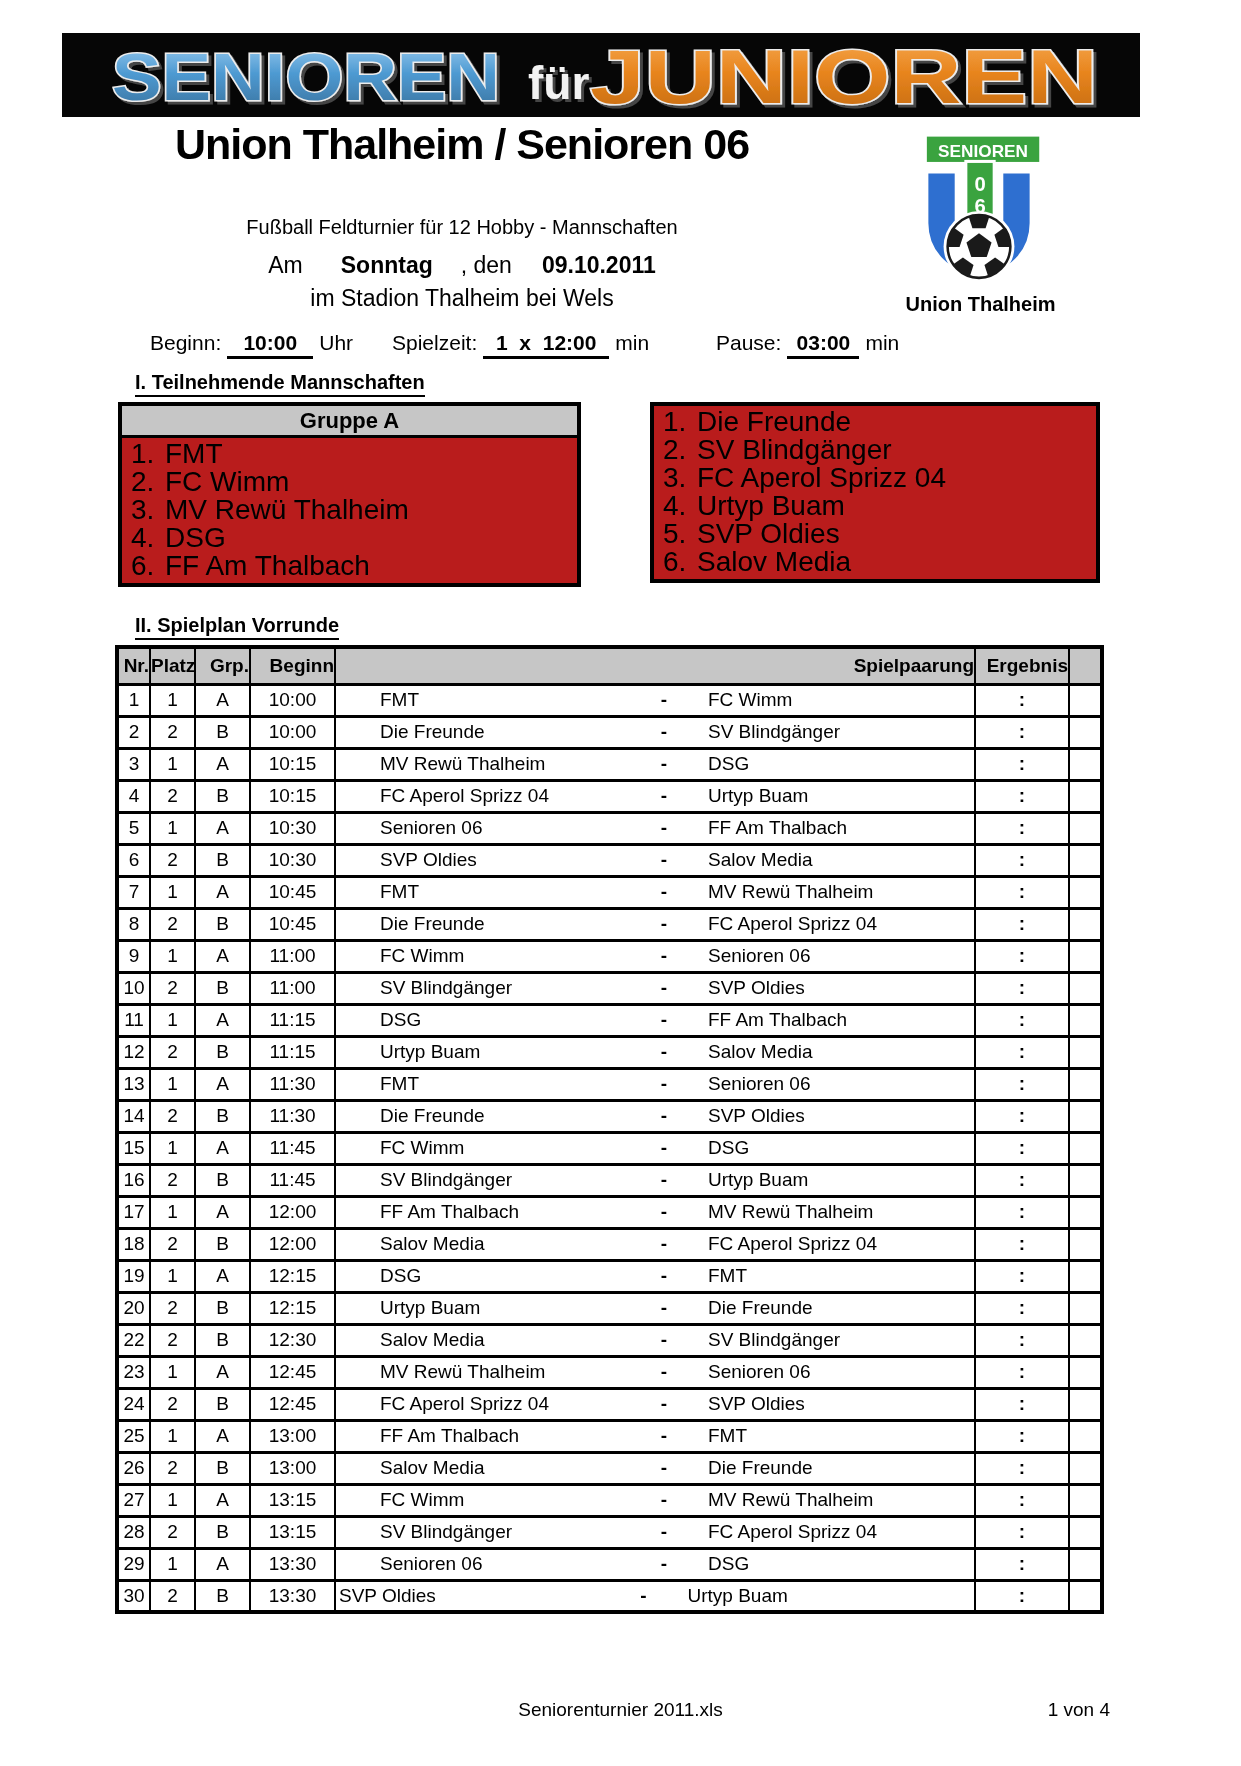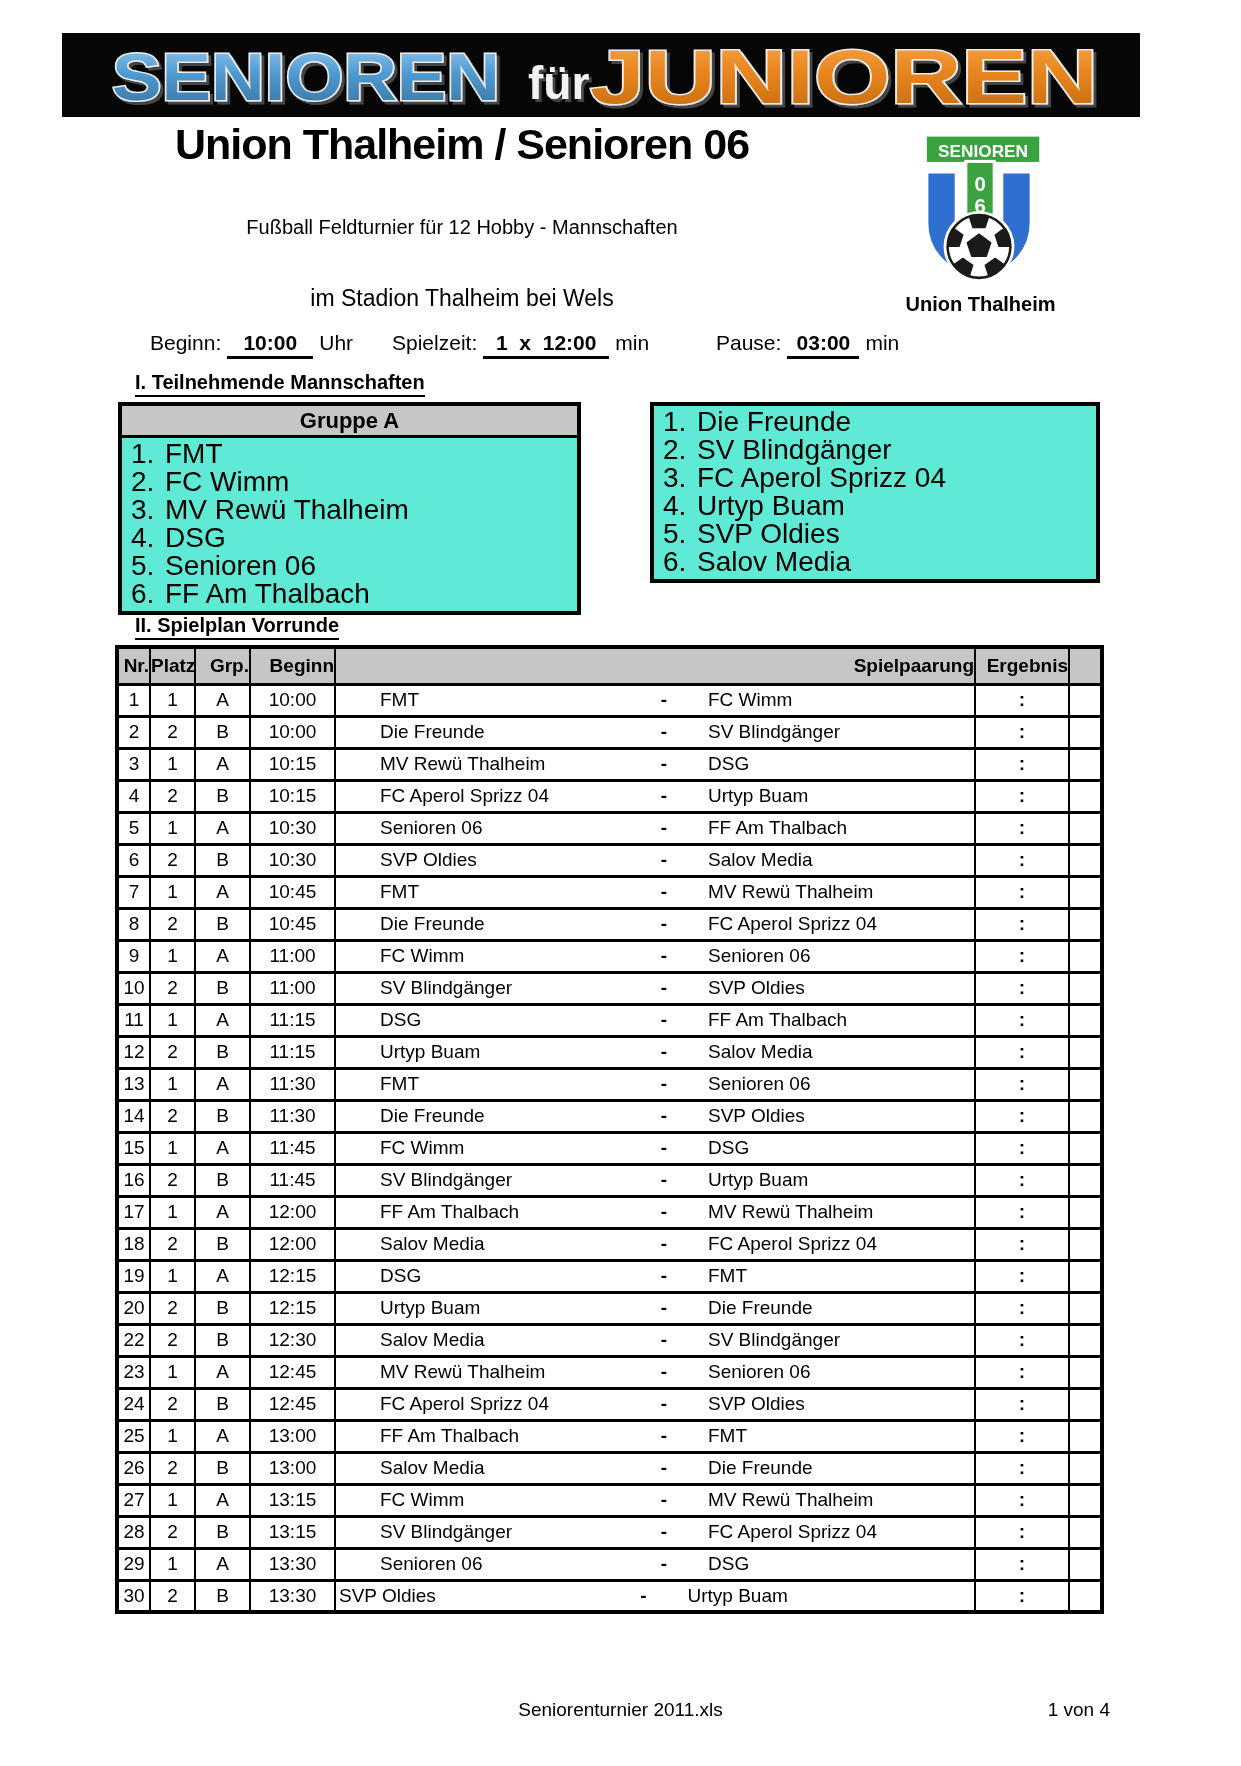--- a/index.html
+++ b/index.html
@@ -35,21 +35,21 @@
   #ig-beginn{left:150px;} #ig-beginn .val{min-width:74px;}
   #ig-spielzeit{left:392px;} #ig-spielzeit .val{min-width:114px;white-space:pre;}
   #ig-pause{left:716px;} #ig-pause .val{min-width:60px;}
 
   
   .sec-head{position:absolute;left:118px;font-size:20px;font-weight:bold;
             border-bottom:2px solid #000;padding-bottom:1px;white-space:nowrap;margin-left:17px;}
   #head1{top:371px;} #head2{top:614px;}
 
   
-  .group-box{position:absolute;top:402px;border:4px solid #000;background:#5eead4;}
+  .group-box{position:absolute;top:402px;border:4px solid #000;background:#b91c1c;}
   #group-a{left:118px;width:455px;}
   #group-b{left:650px;width:442px;}
   .group-title{background:#c6c6c6;border-bottom:3px solid #000;text-align:center;
                font-size:22px;font-weight:bold;height:29px;line-height:29px;}
   .group-body{padding:2px 0 3px 0;}
   .team-row{height:28px;line-height:28px;font-size:28px;white-space:nowrap;}
   .team-num{display:inline-block;width:34px;padding-left:9px;}
   .team-name{display:inline-block;}
 
   
@@ -97,20 +97,23 @@
       <g filter="url(#dropsh)" font-family="'Liberation Sans',sans-serif" font-weight="bold">
         <text x="50" y="67" font-size="66" textLength="388" lengthAdjust="spacingAndGlyphs" fill="url(#gblue)" stroke="#ececec" stroke-width="3" paint-order="stroke">SENIOREN</text>
         <text x="466" y="66" font-size="46" fill="#f2f2f2">für</text>
         <text x="528" y="70" font-size="76" textLength="508" lengthAdjust="spacingAndGlyphs" fill="url(#gorange)" stroke="#ececec" stroke-width="3" paint-order="stroke">JUNIOREN</text>
       </g>
     </svg>
   </div>
 
   <div class="hline title">Union Thalheim / Senioren 06</div>
   <div class="hline line3">Fußball Feldturnier für 12 Hobby - Mannschaften</div>
+  <div class="hline dateline">
+    <span>Am</span><span class="gap1">Sonntag</span><span class="gap2">, den</span><span class="gap3">09.10.2011</span>
+  </div>
   <div class="hline location">im Stadion Thalheim bei Wels</div>
 
   <div class="logo">
     <svg viewBox="0 0 130 160">
 
       <path d="M28,46 L28,95 A37,37 0 0 0 102,95 L102,46" fill="none" stroke="#ffffff" stroke-width="33"></path>
       <path d="M28,46 L28,95 A37,37 0 0 0 102,95 L102,46" fill="none" stroke="#2e6fd0" stroke-width="26"></path>
 
       <rect x="12" y="8" width="114" height="28" fill="#3aa33f" stroke="#ffffff" stroke-width="3"></rect>
       <rect x="52" y="34" width="28" height="62" fill="#3aa33f" stroke="#ffffff" stroke-width="3"></rect>
@@ -151,21 +154,20 @@
 
   <div class="sec-head" id="head1">I. Teilnehmende Mannschaften</div>
 
   <div class="group-box" id="group-a">
     <div class="group-title">Gruppe A</div>
     <div class="group-body">
         <div class="team-row"><span class="team-num">1.</span><span class="team-name">FMT</span></div>
         <div class="team-row"><span class="team-num">2.</span><span class="team-name">FC Wimm</span></div>
         <div class="team-row"><span class="team-num">3.</span><span class="team-name">MV Rewü Thalheim</span></div>
         <div class="team-row"><span class="team-num">4.</span><span class="team-name">DSG</span></div>
-        <div class="team-row"><span class="team-num">5.</span><span class="team-name">Senioren 06</span></div>
         <div class="team-row"><span class="team-num">6.</span><span class="team-name">FF Am Thalbach</span></div>
       </div>
   </div>
   <div class="group-box" id="group-b">
     <div class="group-body">
         <div class="team-row"><span class="team-num">1.</span><span class="team-name">Die Freunde</span></div>
         <div class="team-row"><span class="team-num">2.</span><span class="team-name">SV Blindgänger</span></div>
         <div class="team-row"><span class="team-num">3.</span><span class="team-name">FC Aperol Sprizz 04</span></div>
         <div class="team-row"><span class="team-num">4.</span><span class="team-name">Urtyp Buam</span></div>
         <div class="team-row"><span class="team-num">5.</span><span class="team-name">SVP Oldies</span></div>

